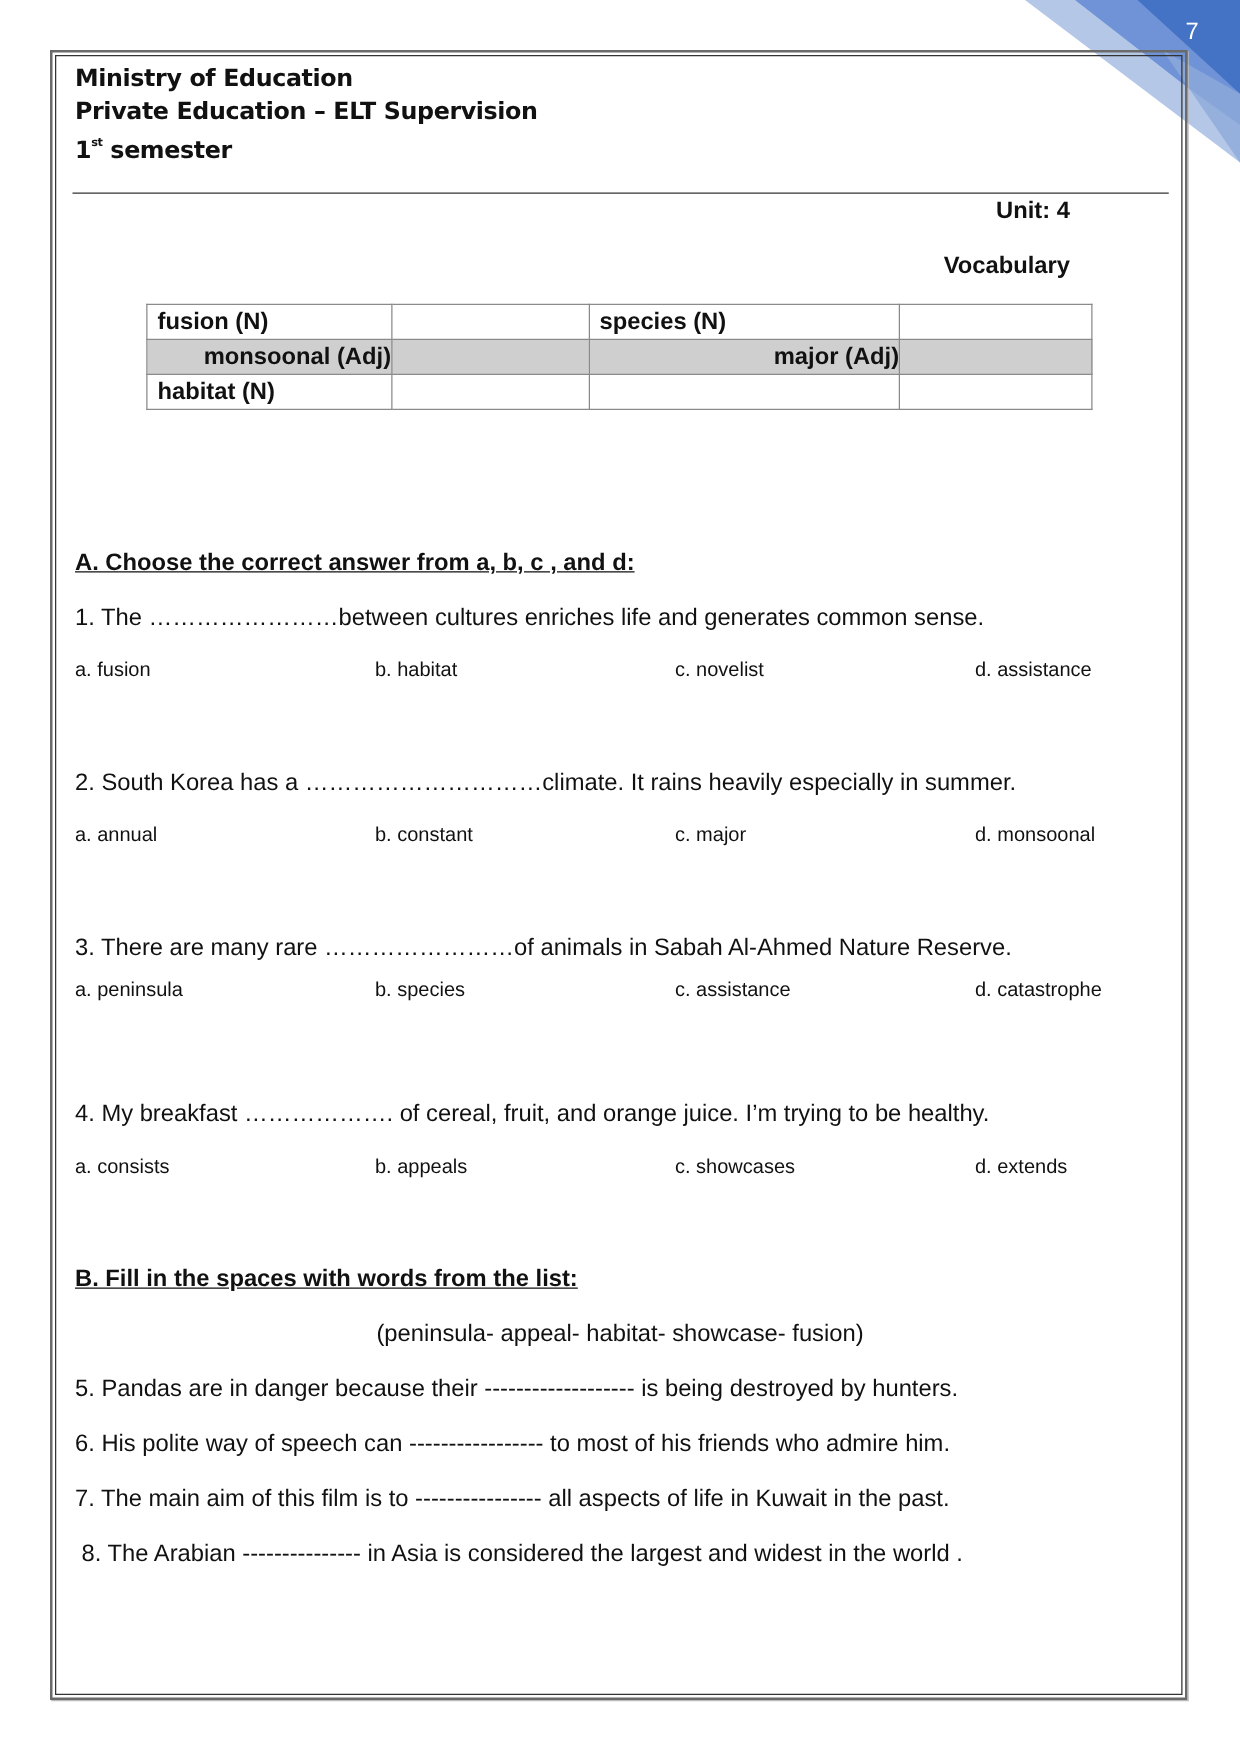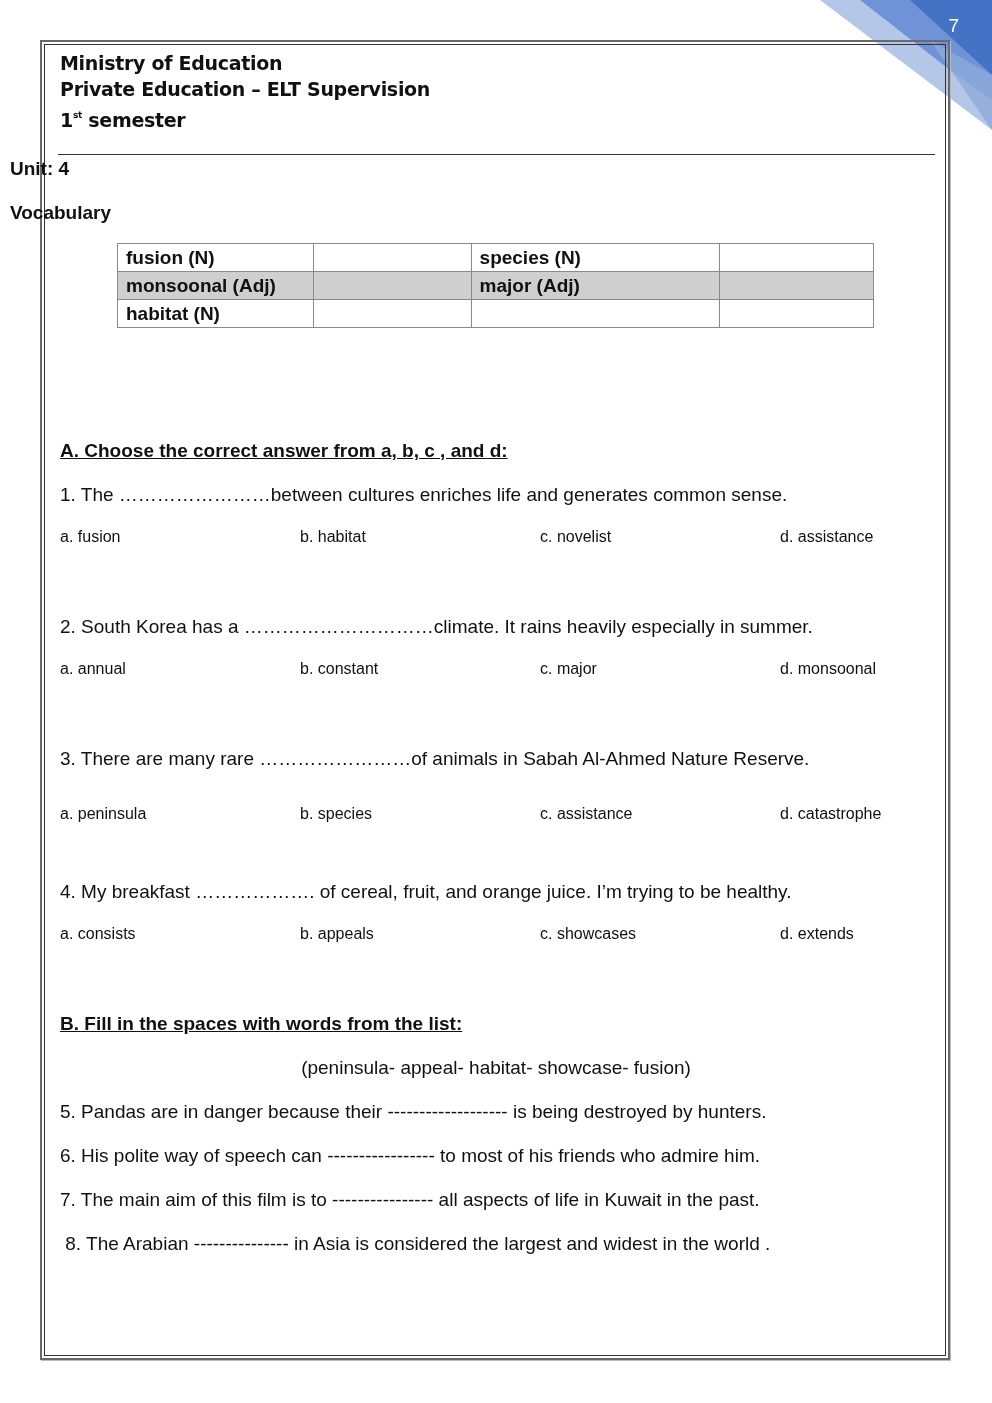--- a/index.html
+++ b/index.html
@@ -7,26 +7,26 @@
            font-family: "Liberation Sans", "DejaVu Sans", sans-serif; color: #111; }
     .corner { position: absolute; top: 0; right: 0; width: 192px; height: 140px; }
     .page-num { position: absolute; top: 15px; right: 33px; color: #ffffff; font-size: 19px; }
     .frame { position: absolute; left: 40px; top: 40px; width: 910px; height: 1320px;
              border: 2px solid #6a6a6a; box-shadow: 1px 1px 0 #bbb; box-sizing: border-box; }
     .frame-inner { position: absolute; left: 2px; top: 2px; right: 2px; bottom: 2px; border: 1px solid #333; }
     .header { position: absolute; left: 60px; top: 50px; font-family: "DejaVu Sans", sans-serif;
               font-weight: bold; font-size: 19px; line-height: 26px; letter-spacing: -0.3px; }
     .header sup { font-size: 9px; vertical-align: 9px; }
     .header-rule { position: absolute; left: 58px; top: 154px; width: 877px; height: 1px; background: #333; }
-    .center-title { position: absolute; left: 0; width: 856px; text-align: left; font-weight: bold;
-                    font-size: 19px; padding-left: 10px; }
+    .center-title { position: absolute; left: 0; width: 856px; text-align: right; font-weight: bold;
+                    font-size: 19px; }
     table.vocab { position: absolute; left: 117px; top: 243px; border-collapse: collapse; width: 757px; }
     table.vocab td { border: 1.5px solid #8a8a8a; height: 28px; padding: 0 0 0 8px; font-weight: bold;
                      font-size: 19px; box-sizing: border-box; }
-    table.vocab tr.shade td { background: #cfcfcf; }
+    table.vocab tr.shade td { background: #cfcfcf; text-align: right; }
     table.vocab td.c1 { width: 196px; } table.vocab td.c2 { width: 158px; }
     table.vocab td.c3 { width: 249px; } table.vocab td.c4 { width: 154px; }
     .sec-title { position: absolute; left: 60px; font-weight: bold; font-size: 19px; text-decoration: underline; }
     .q { position: absolute; left: 60px; font-size: 19px; white-space: nowrap; }
     .opts { position: absolute; left: 60px; font-size: 16px; width: 880px; height: 26px; }
     .opts span { position: absolute; top: 0; white-space: nowrap; }
     .opts .o0 { left: 0; } .opts .o1 { left: 240px; } .opts .o2 { left: 480px; } .opts .o3 { left: 720px; }
     .wordlist { position: absolute; left: 0; width: 992px; text-align: center; font-size: 19px; }
   </style>
 </head>
@@ -89,21 +89,21 @@
 
 <div class="q" style="top:616px">2. South Korea has a …………………………climate. It rains heavily especially in summer.</div>
 <div class="opts" style="top:660px">
   <span class="o0">a. annual</span>
   <span class="o1">b. constant</span>
   <span class="o2">c. major</span>
   <span class="o3">d. monsoonal</span>
 </div>
 
 <div class="q" style="top:748px">3. There are many rare ……………………of animals in Sabah Al-Ahmed Nature Reserve.</div>
-<div class="opts" style="top:805px">
+<div class="opts" style="top:784px">
   <span class="o0">a. peninsula</span>
   <span class="o1">b. species</span>
   <span class="o2">c. assistance</span>
   <span class="o3">d. catastrophe</span>
 </div>
 
 <div class="q" style="top:881px">4. My breakfast ………………. of cereal, fruit, and orange juice. I’m trying to be healthy.</div>
 <div class="opts" style="top:925px">
   <span class="o0">a. consists</span>
   <span class="o1">b. appeals</span>

